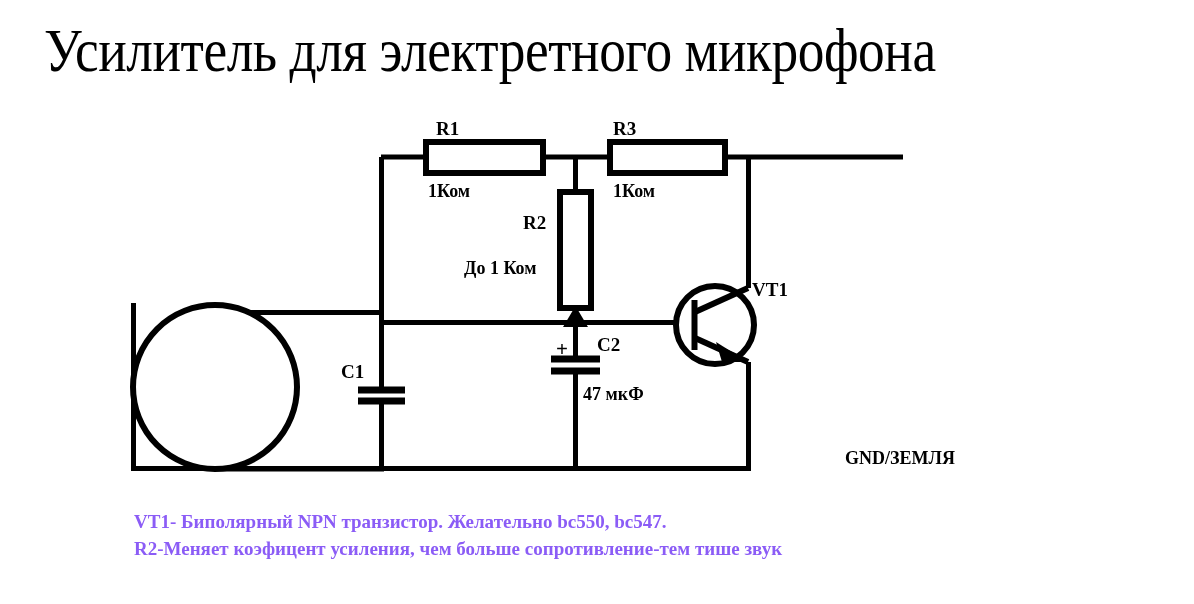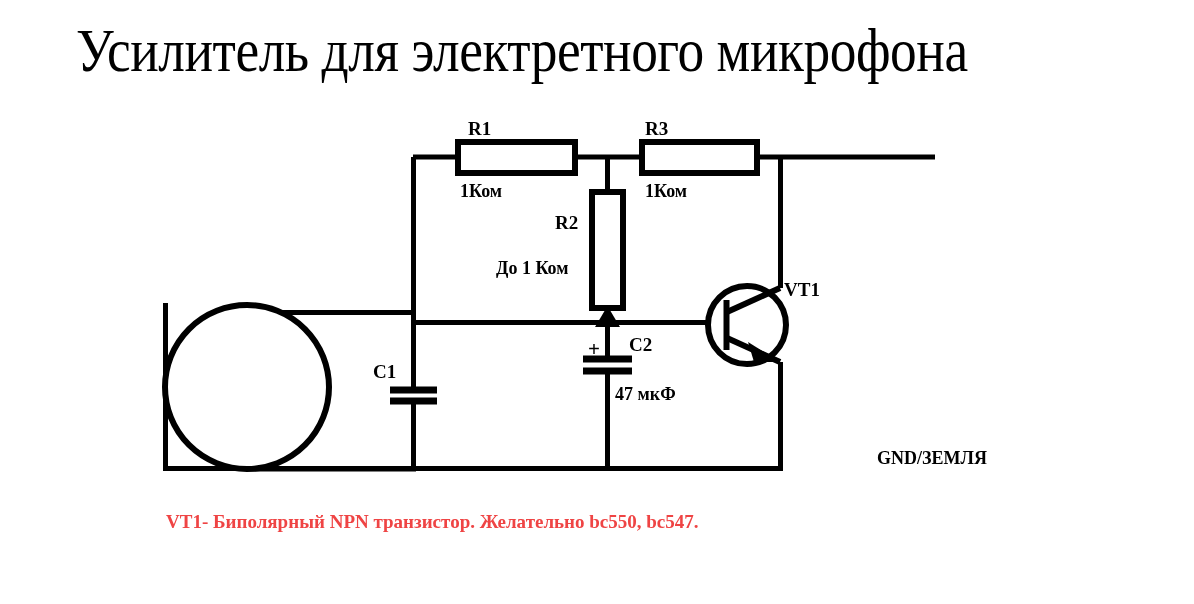--- a/index.html
+++ b/index.html
@@ -13,21 +13,20 @@
     font-family: "Liberation Serif", "DejaVu Serif", serif;
     color: #000000;
     overflow: hidden;
     position: relative;
   }
   #page {
     position: relative;
     width: 1018px;
     height: 604px;
     background: #ffffff;
-    margin-left: 32px;
   }
   .title {
     position: absolute;
     left: 44px;
     top: 14px;
     width: 1120px;
     height: 72px;
     font-family: "Liberation Serif", "DejaVu Serif", serif;
     font-size: 62px;
     line-height: 72px;
@@ -101,21 +100,21 @@
     left: 134px;
     top: 508px;
     width: 900px;
   }
   .note-line {
     font-family: "Liberation Serif", "DejaVu Serif", serif;
     font-weight: bold;
     font-size: 19px;
     line-height: 27px;
     white-space: nowrap;
-    color: #ef4444;
+    color: #8b5cf6;
   }
 </style>
 </head>
 <body>
 
 <div id="page">
 
   <div class="title">Усилитель для электретного микрофона</div>
 
   <svg class="schematic" viewBox="0 0 1194 604">
@@ -191,15 +190,16 @@
     <text class="plus" x="556" y="356">+</text>
 
     <text class="lbl" x="752" y="296">VT1</text>
 
     <text class="lbl-sm" x="845" y="464">GND/ЗЕМЛЯ</text>
 
   </svg>
 
   <div class="notes">
     <div class="note-line">VT1- Биполярный NPN транзистор. Желательно bc550, bc547.</div>
+    <div class="note-line">R2-Меняет коэфицент усиления, чем больше сопротивление-тем тише звук</div>
   </div>
 
 </div>
 
 </body></html>

